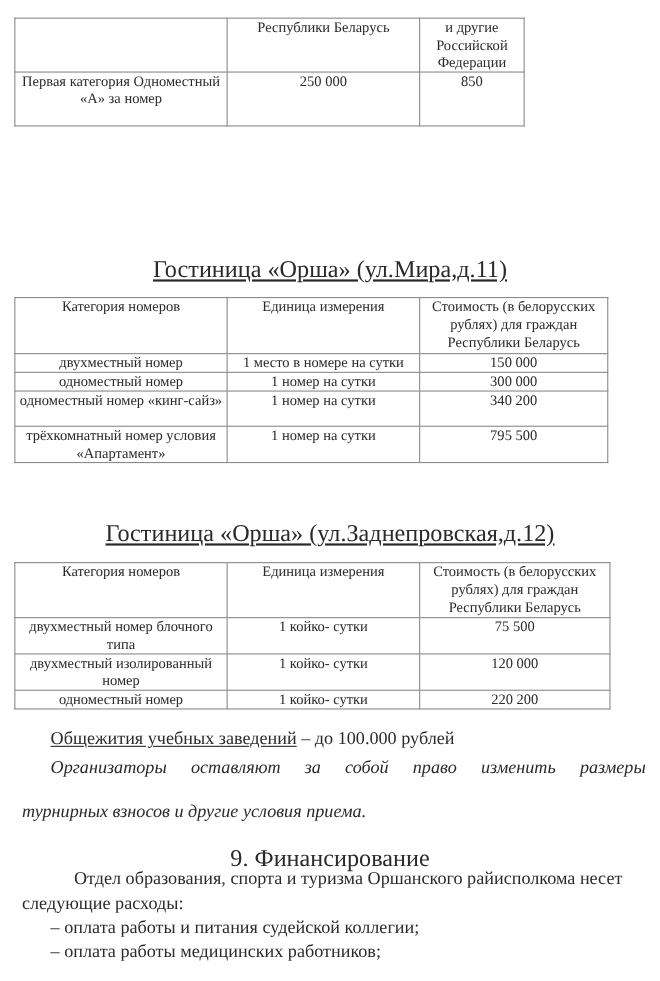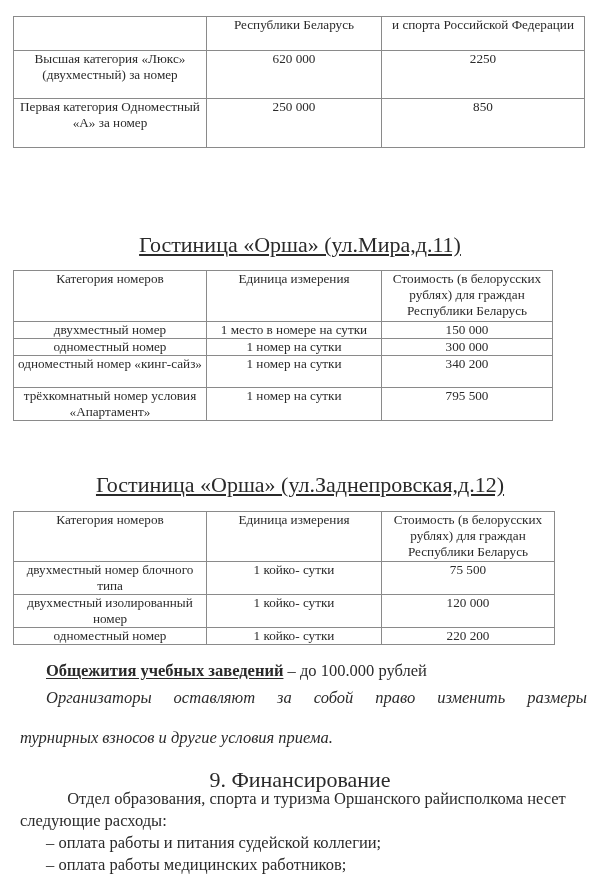--- a/index.html
+++ b/index.html
@@ -1,48 +1,43 @@
 <!DOCTYPE html>
 <html><head>
 <meta charset="utf-8">
 <style>
   html, body { margin:0; padding:0; background:#ffffff; }
   body { width:600px; height:892px; position:relative; overflow:hidden;
          font-family:"Liberation Serif", "DejaVu Serif", serif; color:#2a2a2a; }
   table { position:absolute; border-collapse:collapse; font-size:13.2px; line-height:16px; table-layout:fixed; }
   td, th { border:1px solid #8a8a8a; text-align:center; vertical-align:top; padding:0 2px; font-weight:normal; }
-  .t1 { left:13px; top:16px; width:572px;padding-left:16px; }
+  .t1 { left:13px; top:16px; width:464px;padding-left:16px; }
   .t2 { left:13px; top:270px; width:540px; }
   .t3 { left:13px; top:511px; width:542px; }
   .c1 { width:193px; } .c2 { width:175px; }
   .heading { position:absolute; left:0; width:600px; text-align:center; font-size:22px; }
   .heading span { text-decoration:underline; text-underline-offset:2px; }
   .p { position:absolute; font-size:16.5px; line-height:21px; }
   .ital { font-style:italic; }
-  .u { text-decoration:underline; text-underline-offset:2px;font-weight:bold; }
+  .u { text-decoration:underline; text-underline-offset:2px; }
 </style>
 </head>
 <body>
 
 <table class="t1">
   <colgroup>
       <col class="c1">
       <col class="c2">
       <col>
     </colgroup>
   <tbody>
       <tr style="height:34px">
     <th></th>
     <th>Республики Беларусь</th>
-    <th>и спорта Российской Федерации</th>
-  </tr>
-  <tr style="height:48px">
-    <td>Высшая категория «Люкс» (двухместный) за номер</td>
-    <td>620 000</td>
-    <td>2250</td>
+    <th>и другие Российской Федерации</th>
   </tr>
   <tr style="height:49px">
     <td>Первая категория Одноместный «А» за номер</td>
     <td>250 000</td>
     <td>850</td>
   </tr>
 </tbody>
   </table>
 
 <div class="heading" style="top:232px;">

